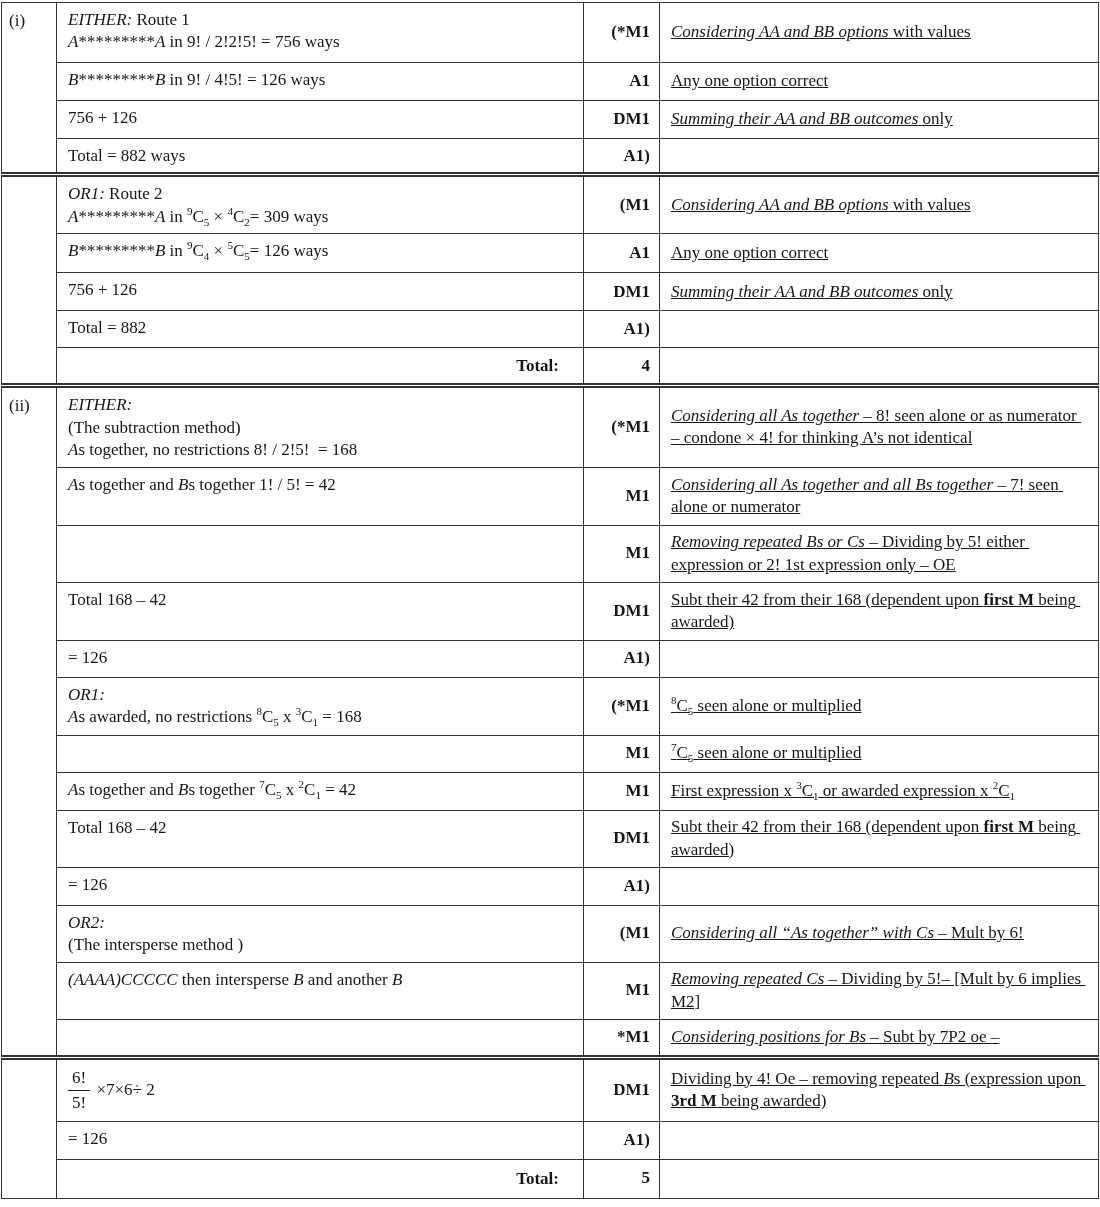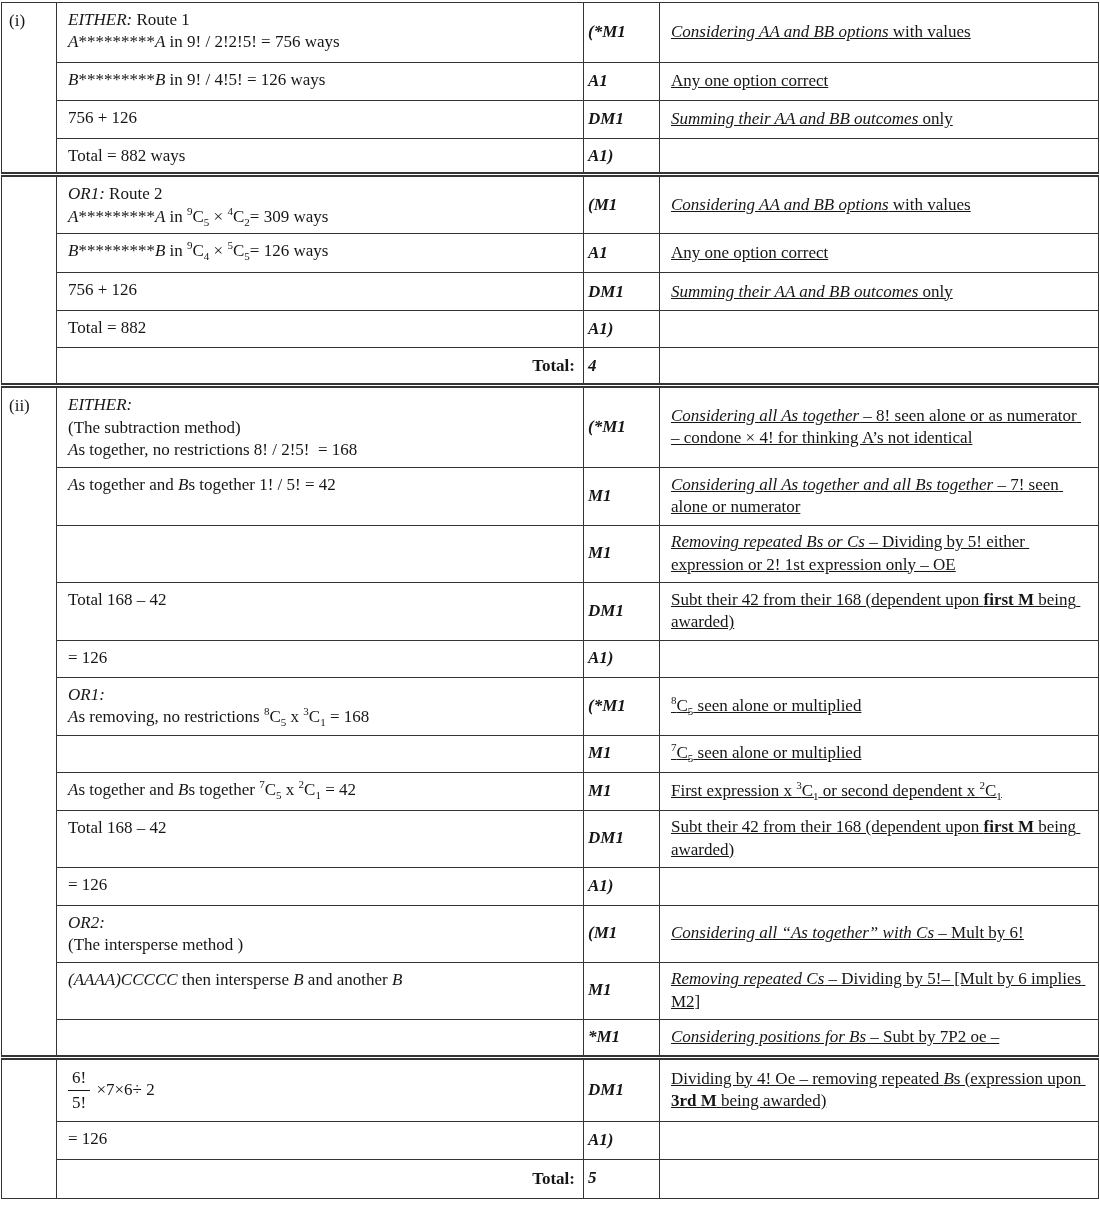--- a/index.html
+++ b/index.html
@@ -36,28 +36,27 @@
     padding: 7px 4px 4px 7px;
   }
   td.working-cell {
     vertical-align: top;
     padding: 6px 10px 5px 11px;
     white-space: pre-wrap;
   }
   td.working-cell.align-right {
     text-align: right;
     vertical-align: middle;
-    padding-right: 8px;
+    padding-right: 24px;
   }
   td.mark-cell {
     vertical-align: middle;
-    text-align: left;
+    text-align: right;
     font-weight: bold;
     padding: 4px 9px 4px 4px;
-    font-style: italic;
   }
   td.comment-cell {
     vertical-align: middle;
     padding: 5px 10px 5px 11px;
     white-space: pre-wrap;
     text-decoration: underline;
   }
   .it { font-style: italic; }
   .bd { font-weight: bold; }
   sup, sub {
@@ -164,33 +163,33 @@
           <td class="mark-cell">DM1</td>
           <td class="comment-cell"><span>Subt their 42 from their 168 (dependent upon </span><span class="bd">first M</span><span> being awarded)</span></td>
         </tr>
         <tr style="height: 37px;">
           <td class="working-cell"><span>= 126</span></td>
           <td class="mark-cell">A1)</td>
           <td class="comment-cell"></td>
         </tr>
         <tr style="height: 58px;">
           <td class="working-cell"><span class="it">OR1:</span><span>
-</span><span class="it">A</span><span>s removing, no restrictions </span><sup>8</sup><span>C</span><sub>5</sub><span> x </span><sup>3</sup><span>C</span><sub>1</sub><span> = 168</span></td>
+</span><span class="it">A</span><span>s awarded, no restrictions </span><sup>8</sup><span>C</span><sub>5</sub><span> x </span><sup>3</sup><span>C</span><sub>1</sub><span> = 168</span></td>
           <td class="mark-cell">(*M1</td>
           <td class="comment-cell"><sup>8</sup><span>C</span><sub>5</sub><span> seen alone or multiplied</span></td>
         </tr>
         <tr style="height: 37px;">
           <td class="working-cell"></td>
           <td class="mark-cell">M1</td>
           <td class="comment-cell"><sup>7</sup><span>C</span><sub>5</sub><span> seen alone or multiplied</span></td>
         </tr>
         <tr style="height: 38px;">
           <td class="working-cell"><span class="it">A</span><span>s together and </span><span class="it">B</span><span>s together </span><sup>7</sup><span>C</span><sub>5</sub><span> x </span><sup>2</sup><span>C</span><sub>1</sub><span> = 42</span></td>
           <td class="mark-cell">M1</td>
-          <td class="comment-cell"><span>First expression x </span><sup>3</sup><span>C</span><sub>1</sub><span> or second dependent x </span><sup>2</sup><span>C</span><sub>1</sub></td>
+          <td class="comment-cell"><span>First expression x </span><sup>3</sup><span>C</span><sub>1</sub><span> or awarded expression x </span><sup>2</sup><span>C</span><sub>1</sub></td>
         </tr>
         <tr style="height: 57px;">
           <td class="working-cell"><span>Total 168 – 42</span></td>
           <td class="mark-cell">DM1</td>
           <td class="comment-cell"><span>Subt their 42 from their 168 (dependent upon </span><span class="bd">first M</span><span> being awarded)</span></td>
         </tr>
         <tr style="height: 38px;">
           <td class="working-cell"><span>= 126</span></td>
           <td class="mark-cell">A1)</td>
           <td class="comment-cell"></td>

